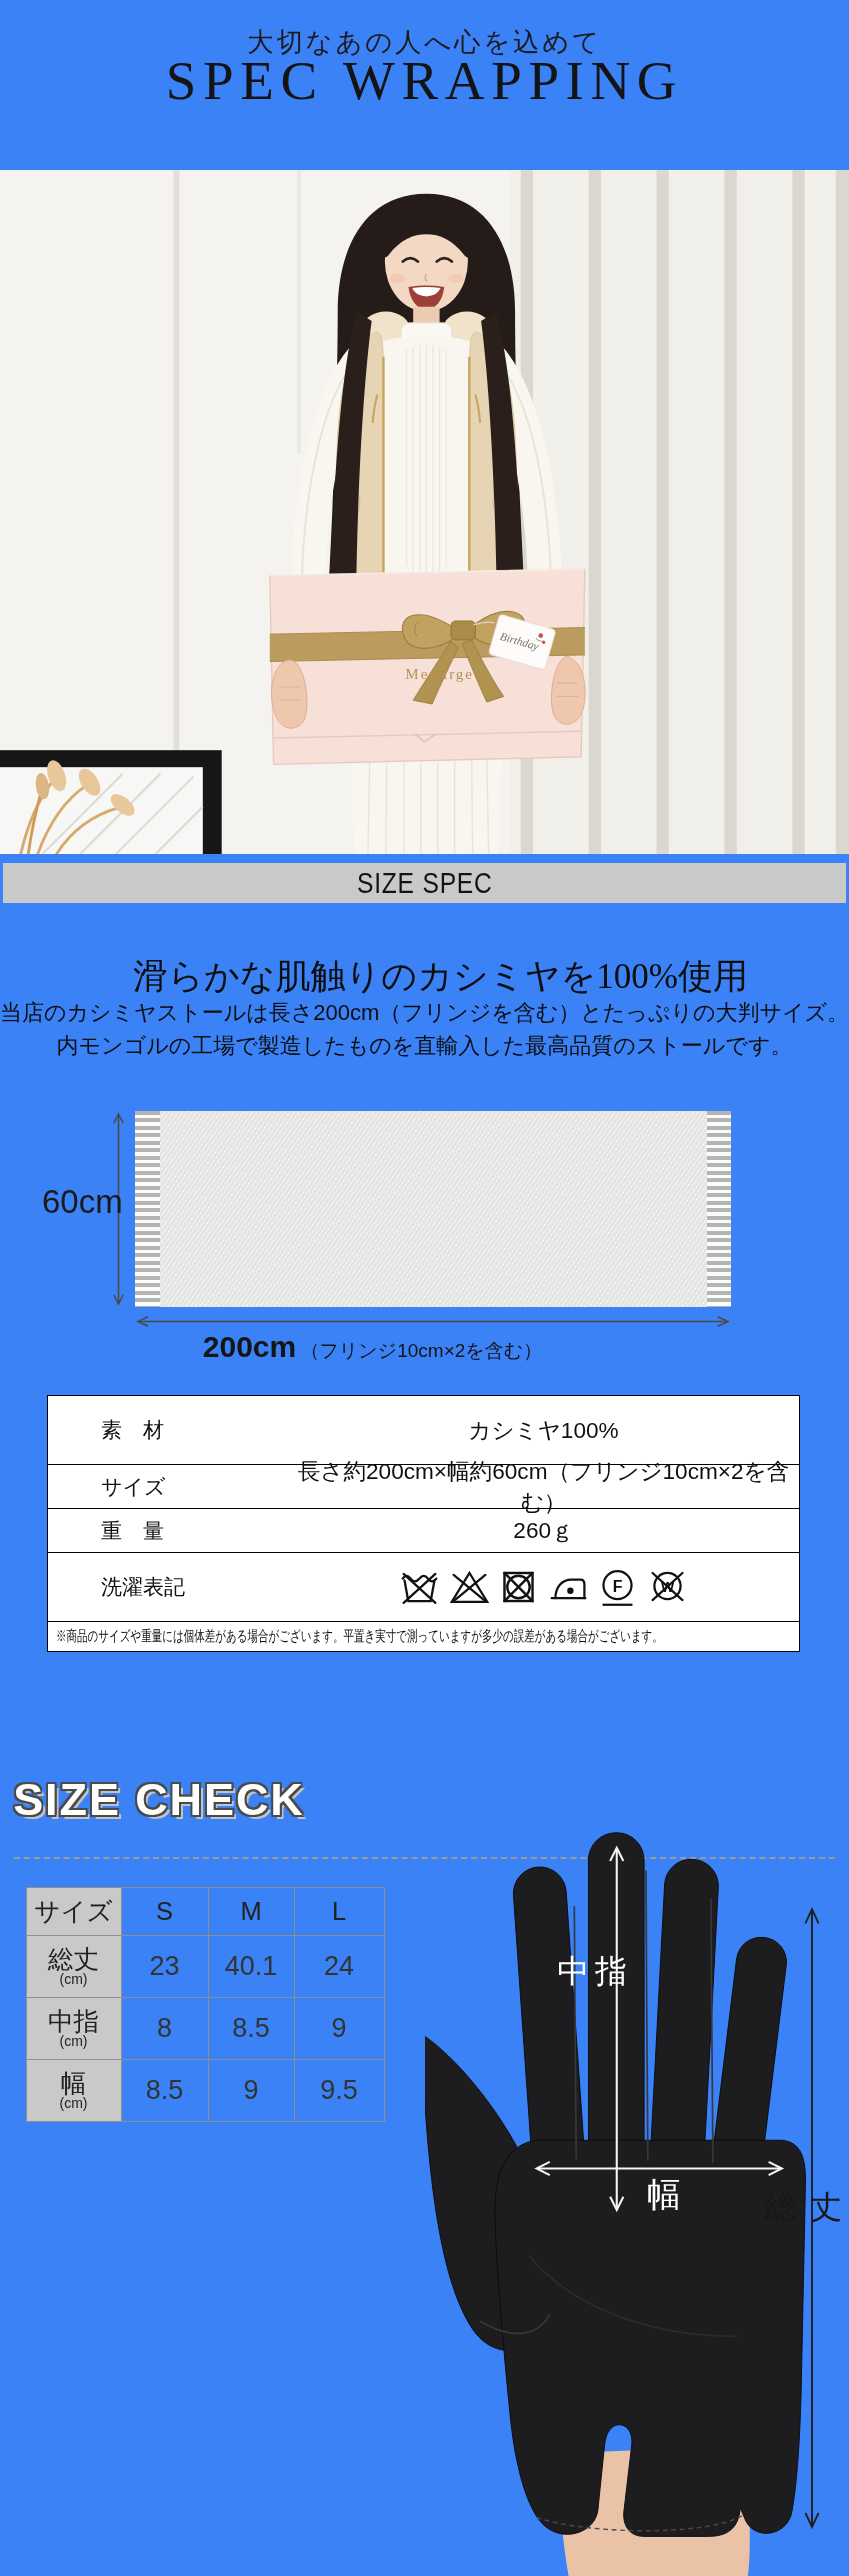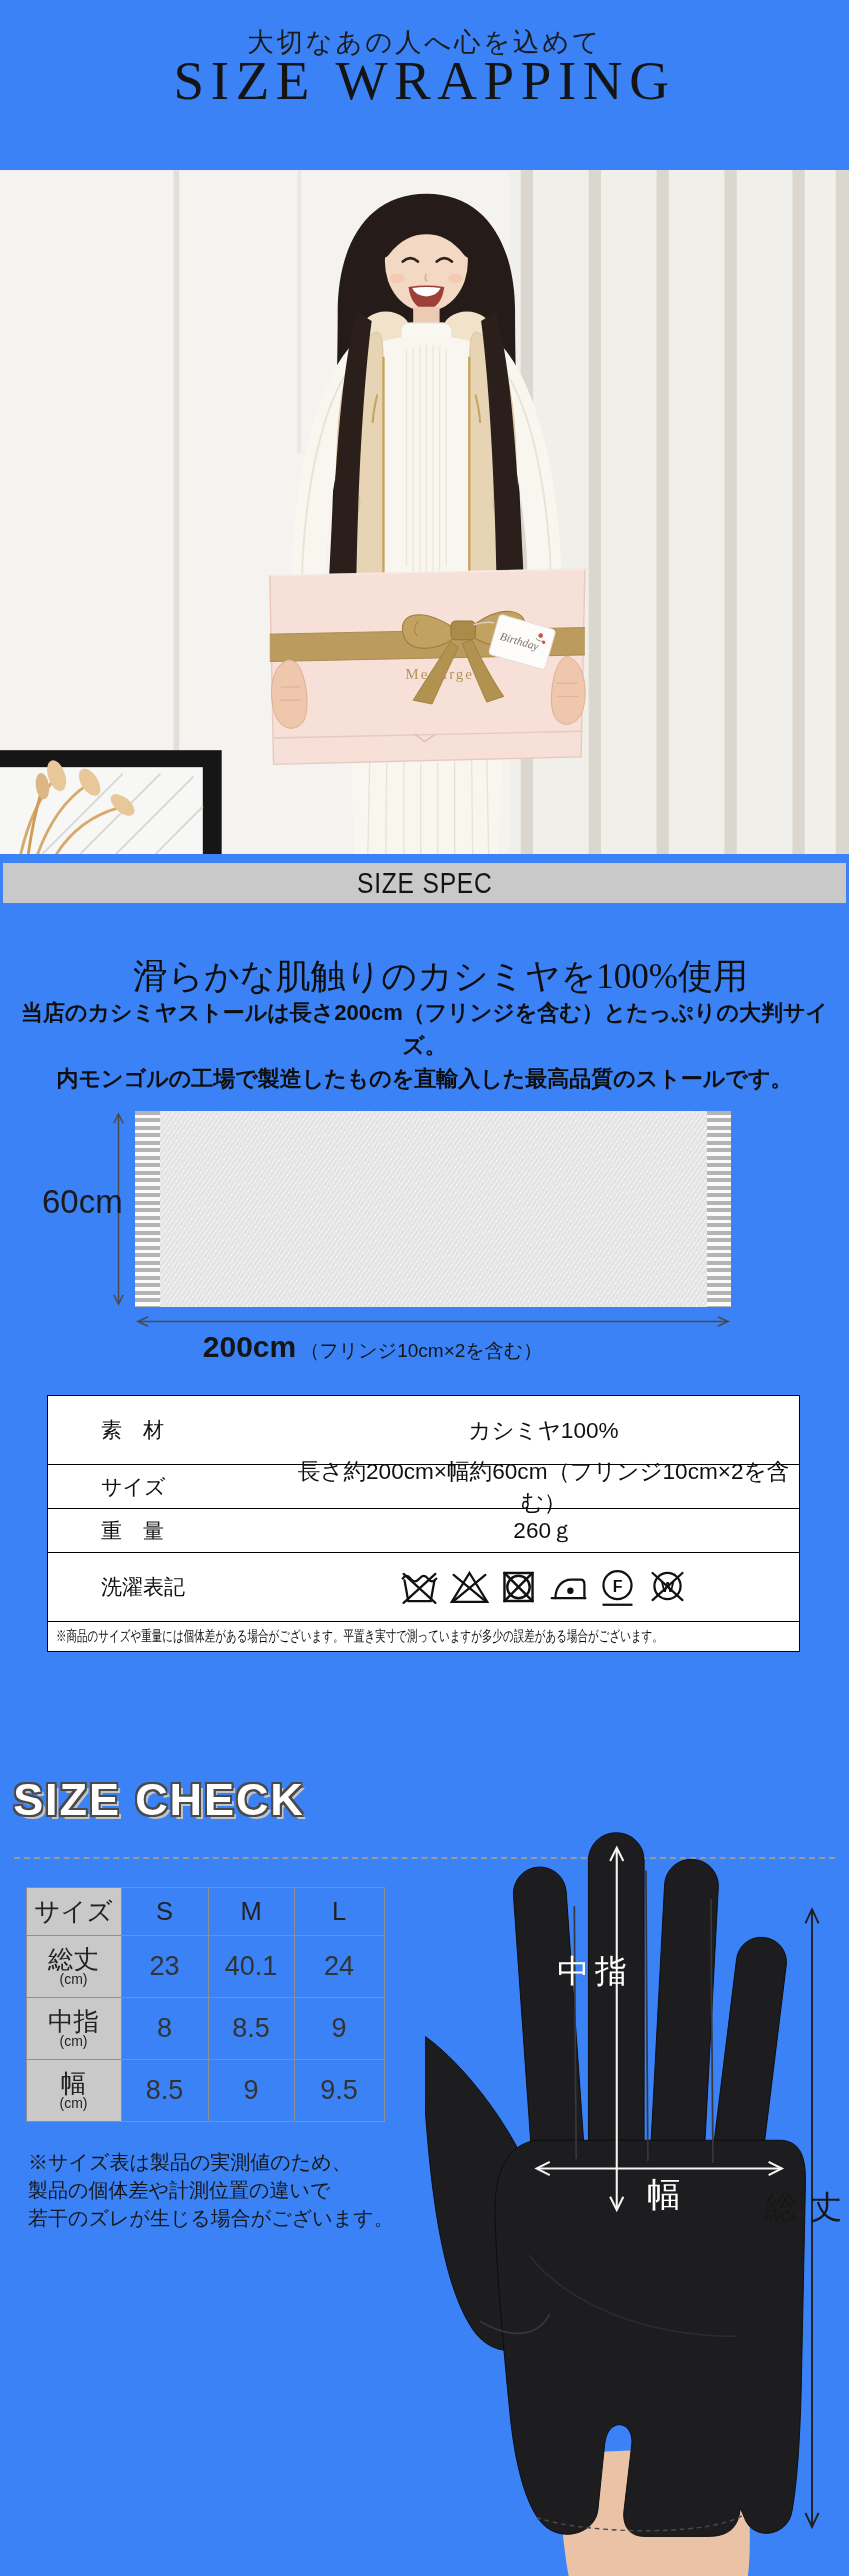--- a/index.html
+++ b/index.html
@@ -13,21 +13,21 @@
   
   .hero{position:absolute;top:170px;left:0;width:849px;height:684px;}
   .hero svg{display:block;}
   
   .spec-bar{position:absolute;top:863px;left:2.8px;right:2.8px;height:40px;background:#c9c9c9;
             display:flex;align-items:center;justify-content:center;}
   .spec-bar span{font-size:29px;color:#141414;letter-spacing:0.9px;transform:scaleX(.85);}
   .spec-heading{position:absolute;top:937px;left:0;width:100%;margin:16px;text-align:center;
                 font-family:"Liberation Serif",serif;font-weight:500;font-size:35px;color:#0e0e0e;}
   .spec-desc{position:absolute;top:996px;left:0;width:100%;margin:0;text-align:center;
-             font-size:22px;line-height:33px;color:#0e0e0e;font-weight:bold;}
+             font-size:22px;line-height:33px;color:#0e0e0e;}
   
   .stole{position:absolute;left:135px;top:1111px;width:596px;height:196px;display:flex;}
   .fringe{width:24.5px;background:repeating-linear-gradient(#b4b4b4 0 3.8px,#fbfbfb 3.8px 7.5px);}
   .stole-body{flex:1;background-color:#e4e4e4;
               background-image:repeating-linear-gradient(125deg,rgba(255,255,255,.6) 0 0.9px,rgba(0,0,0,0) 0.9px 3.8px);}
   .v-arrow{position:absolute;left:109px;top:1111px;}
   .h-arrow{position:absolute;left:135px;top:1313px;}
   .label-60{position:absolute;left:42px;top:1183px;font-size:33px;color:#1a1a1a;}
   .w-label{position:absolute;left:0;top:1330px;width:745px;text-align:center;white-space:nowrap;}
   .w-label .wl-big{font-size:30px;font-weight:600;color:#151515;}
@@ -56,21 +56,21 @@
   .lab .unit{display:block;font-size:14px;line-height:15px;color:#222;}
   .sc-note{position:absolute;left:28px;top:2148px;font-size:20px;line-height:28px;color:#181818;}
   .glove{position:absolute;left:425px;top:1812px;width:425px;height:764px;}
 </style>
 </head>
 <body>
 
 <div class="page">
 
   <div class="tagline">大切なあの人へ心を込めて</div>
-  <div class="gift-title">SIZE WRAPPING</div>
+  <div class="gift-title">SPEC WRAPPING</div>
 
   <div class="hero">
     <svg width="849" height="684" viewBox="0 0 900 725">
       <rect x="0" y="0" width="900" height="725" fill="#f4f3f0"></rect>
       <rect x="540" y="0" width="360" height="725" fill="#f1efe9"></rect>
       <g>
         <rect x="552" y="0" width="13" height="725" fill="#dbd7cf"></rect>
         <rect x="624" y="0" width="13" height="725" fill="#dbd7cf"></rect>
         <rect x="696" y="0" width="13" height="725" fill="#dbd7cf"></rect>
         <rect x="768" y="0" width="13" height="725" fill="#dbd7cf"></rect>
@@ -314,25 +314,20 @@
             <span class="main">幅</span>
             <span class="unit">(cm)</span>
           </td>
       <td class="rv">8.5</td>
       <td class="rv">9</td>
       <td class="rv">9.5</td>
     </tr>
   </tbody>
     </table>
 
-  <div class="sc-note">
-    <span>※サイズ表は製品の実測値のため、</span><br>
-    <span>製品の個体差や計測位置の違いで</span><br>
-    <span>若干のズレが生じる場合がございます。</span>
-  </div>
 
   <div class="glove">
     <svg width="425" height="764" viewBox="0 0 450 810">
       <path d="M140,680 C142,740 148,790 152,810 L342,810 C346,780 344,720 338,672 Z" fill="#eac2a6"></path>
       <g fill="#1d1d1f" stroke="#0c0c0d" stroke-width="1">
         <rect x="103" y="58" width="56" height="330" rx="28" transform="rotate(-4 131 223)"></rect>
         <rect x="173" y="22" width="59" height="370" rx="29"></rect>
         <rect x="246" y="50" width="57" height="350" rx="28" transform="rotate(3 274 225)"></rect>
         <rect x="316" y="132" width="53" height="280" rx="26" transform="rotate(7 342 272)"></rect>
         <path d="M0,238 C42,268 96,338 116,398 C132,446 136,502 122,544 C108,580 70,578 50,548 C18,500 2,398 -4,238 Z"></path>

